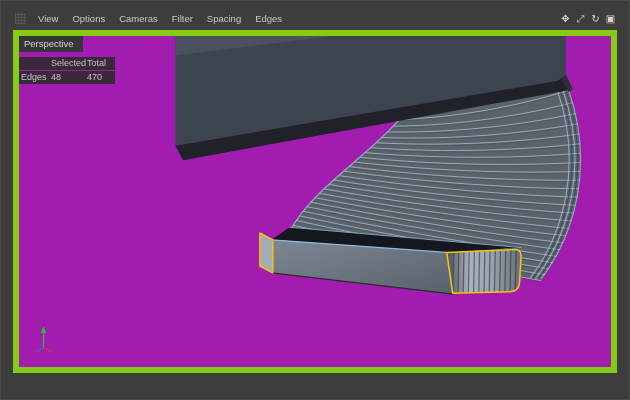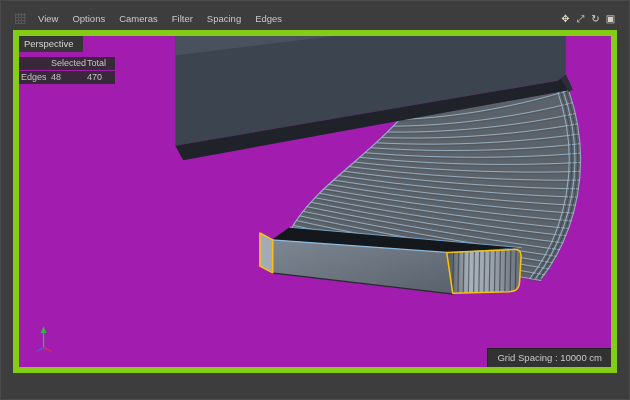--- a/index.html
+++ b/index.html
@@ -205,14 +205,13 @@
       <span class="cell">Selected</span>
       <span class="cell">Total</span>
     </div>
     <div class="srow">
       <span class="cell">Edges</span>
       <span class="cell">48</span>
       <span class="cell">470</span>
     </div>
   </div>
 
-  <div class="grid-status">Grid Spacing : 10000 cm</div>
 </div>
 
 </body></html>

